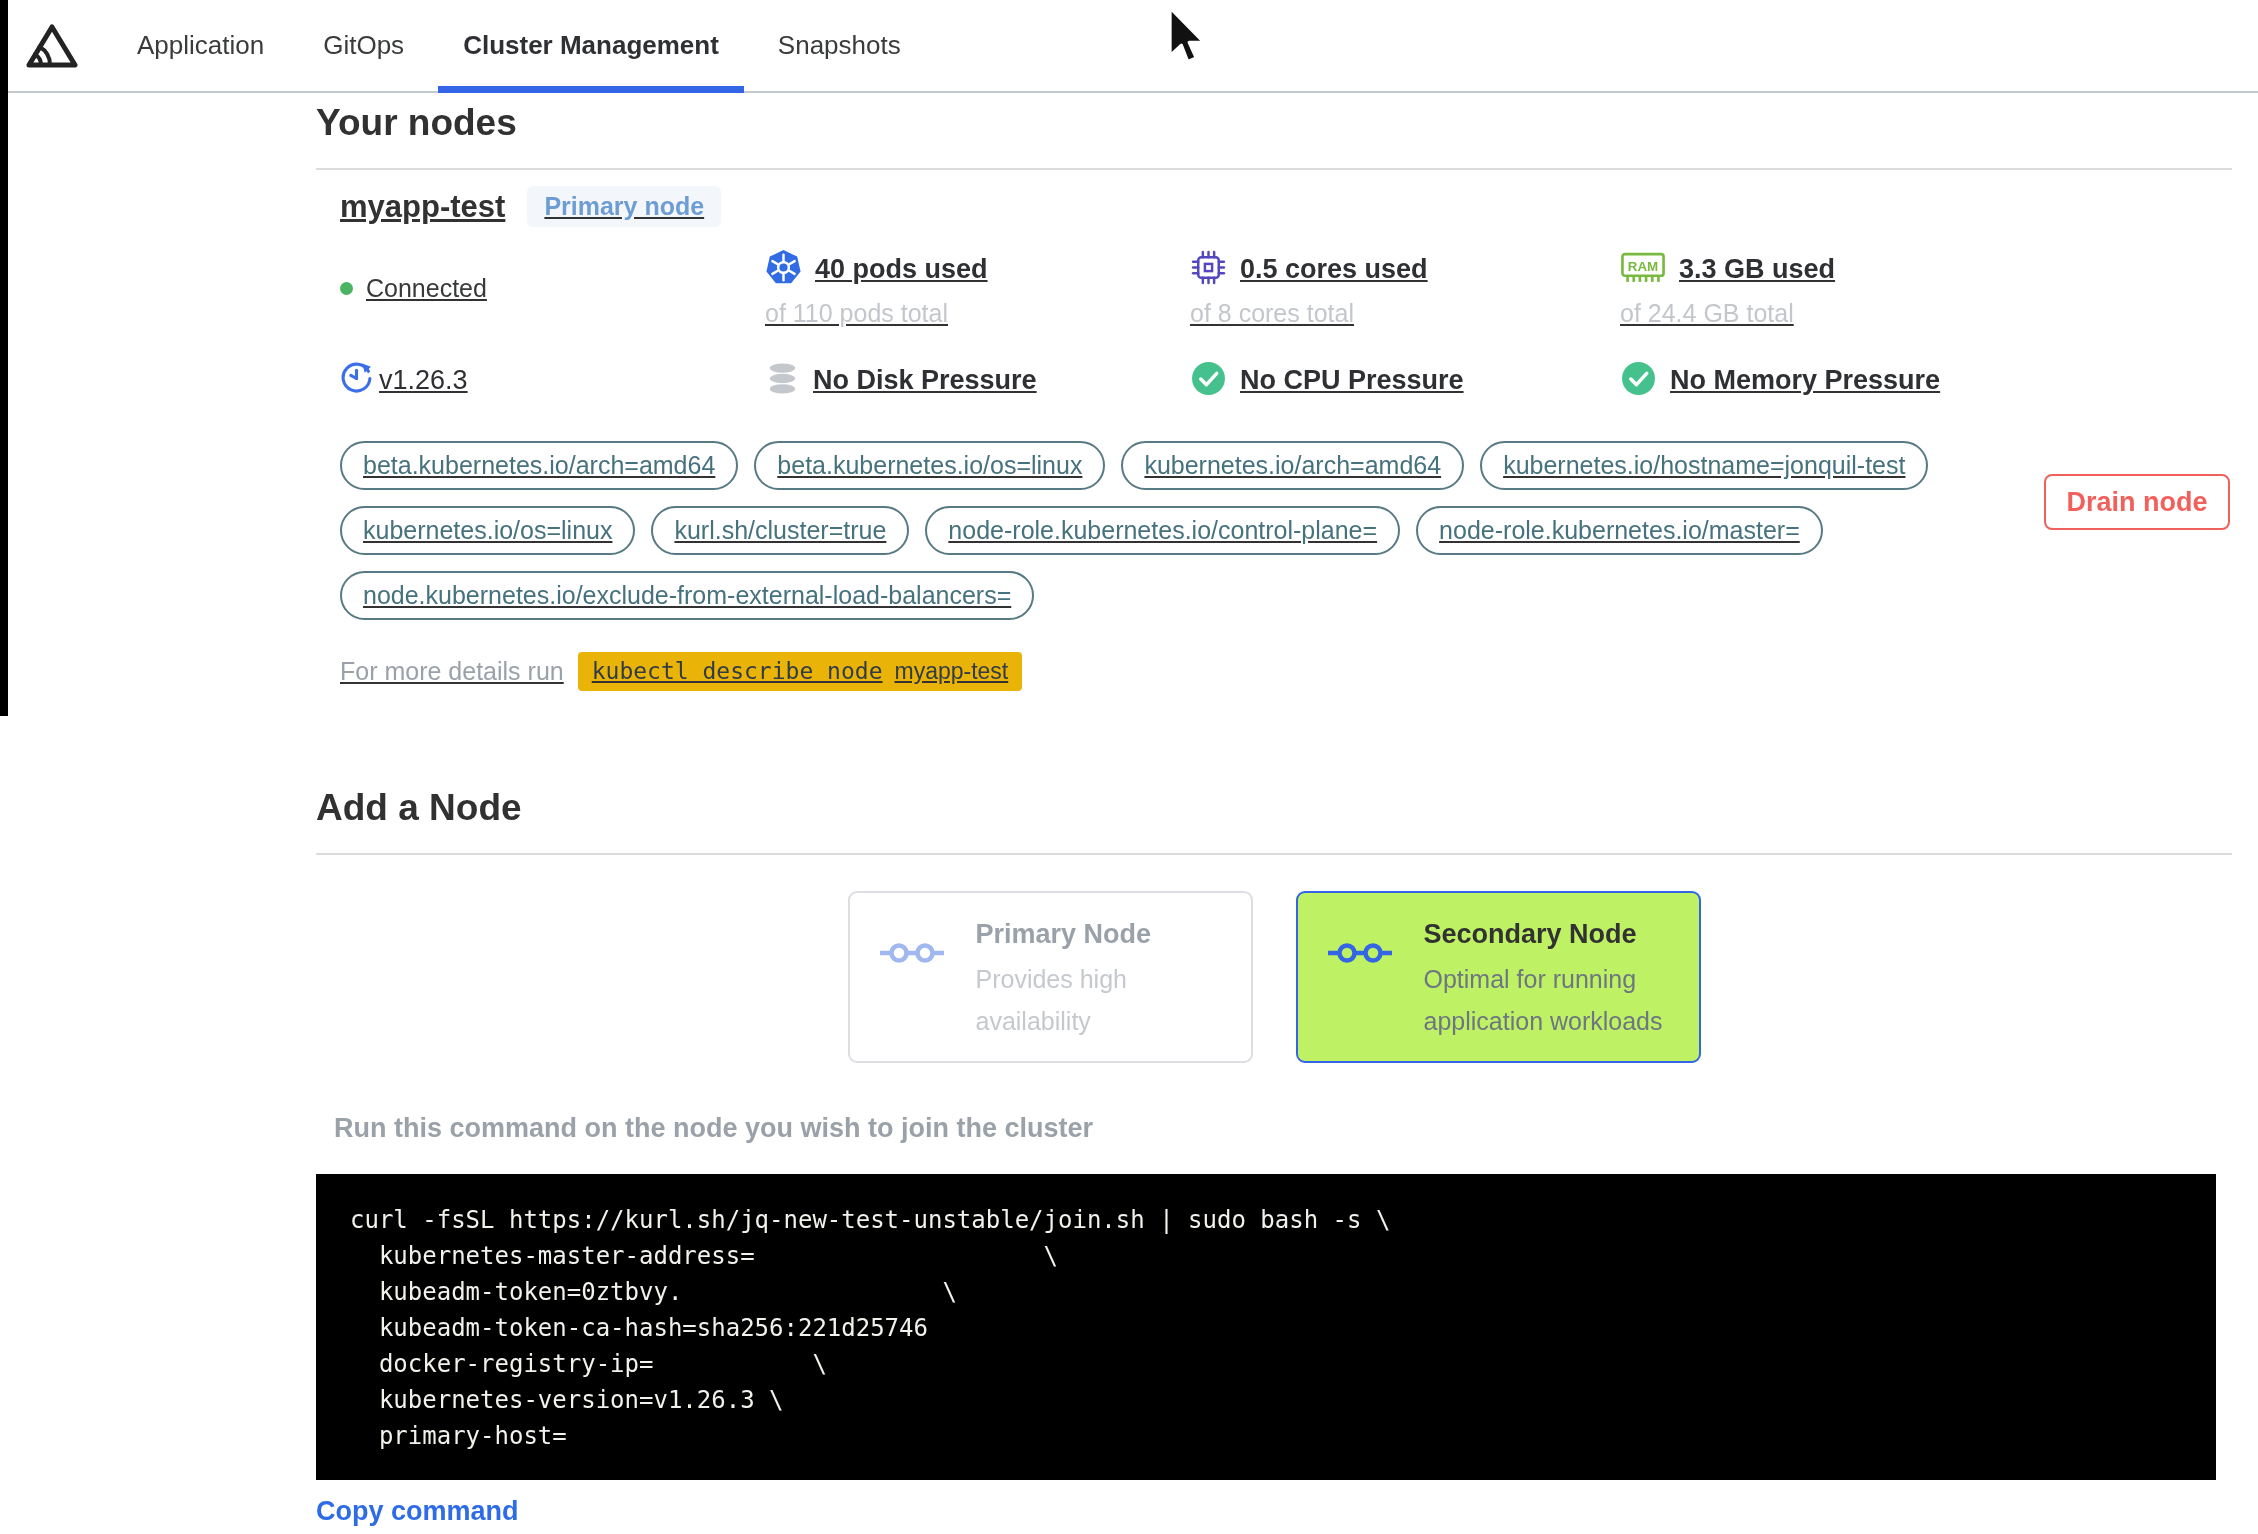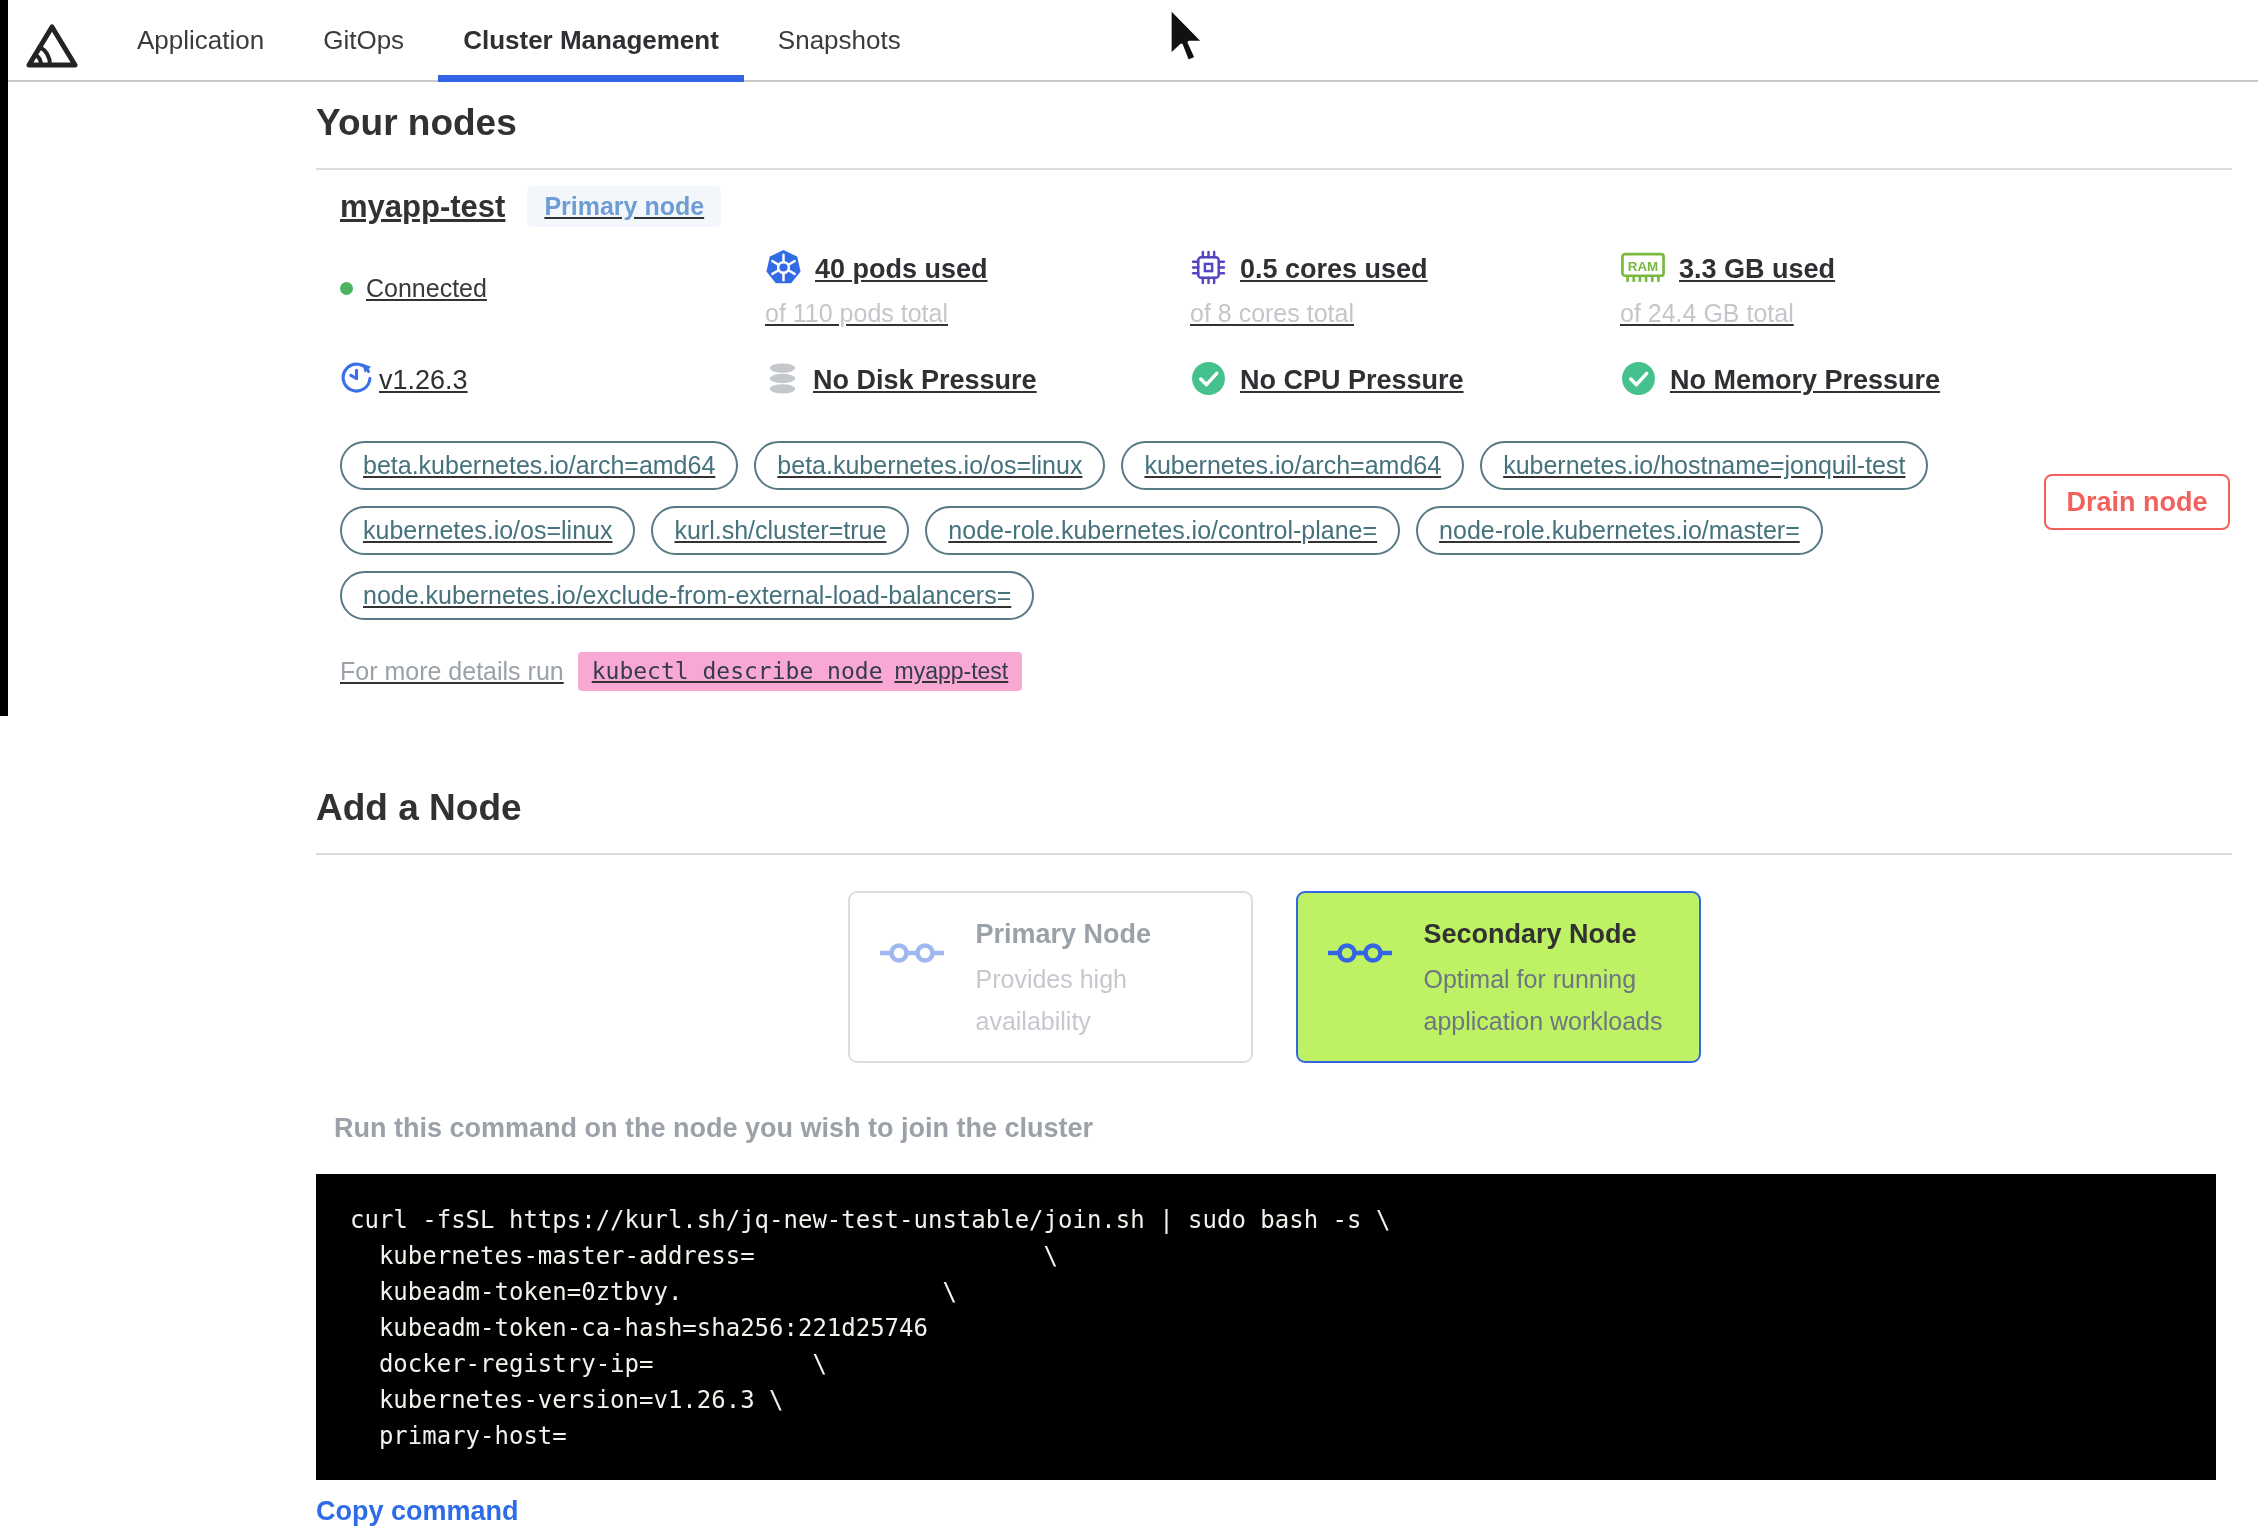--- a/index.html
+++ b/index.html
@@ -4,21 +4,21 @@
 <style>
   * { margin:0; padding:0; box-sizing:border-box; }
   html,body { width:2258px; height:1534px; background:#ffffff; overflow:hidden;
               font-family:"Liberation Sans", sans-serif; color:#323232; }
   body { position:relative; }
 
   
   .left-strip { position:absolute; left:0; top:0; width:8px; height:716px; background:#000; z-index:50; }
 
   
-  .nav { position:absolute; top:0; left:0; right:0; height:82px; background:#fff;
+  .nav { position:absolute; top:0; left:0; right:0; height:93px; background:#fff;
          border-bottom:2px solid #c6c9cc; display:flex; align-items:stretch; }
   .logo { position:absolute; left:26px; top:22px; width:52px; height:48px; }
   .tabs { display:flex; margin-left:112px; height:100%; }
   .tab { position:relative; display:flex; align-items:center; padding:0 25px; margin-right:9px;
          font-size:26px; font-weight:500; color:#3a3b3c; cursor:pointer; white-space:nowrap; }
   .tab.active { font-weight:700; color:#2f3033; }
   .tab.active::after { content:""; position:absolute; left:0; right:0; bottom:-2px; height:7px; background:#3365e6; }
 
   
   .content { padding:102px 26px 0 316px; }
@@ -43,21 +43,21 @@
   .drain { position:absolute; top:474px; right:28px; width:186px; height:56px; background:#fff;
            border:2px solid #f2605c; border-radius:8px; color:#f2605c; font-size:27px; font-weight:700;
            font-family:"Liberation Sans", sans-serif; cursor:pointer; }
 
   .labels { display:flex; flex-wrap:wrap; gap:16px 16px; margin-top:40px; max-width:1590px; }
   .pill { border:2px solid #587a84; color:#46727e; border-radius:26px; padding:8px 21px;
           font-size:25px; font-weight:500; white-space:nowrap; }
 
   .details { display:flex; align-items:center; gap:14px; margin-top:32px; }
   .details-prefix { font-size:25px; color:#9aa1a8; }
-  .chip { background:#f9a8d4; border-radius:4px; padding:6px 14px; display:inline-flex; align-items:baseline; gap:12px; }
+  .chip { background:#eab308; border-radius:4px; padding:6px 14px; display:inline-flex; align-items:baseline; gap:12px; }
   .chip code { font-family:"DejaVu Sans Mono","Liberation Mono",monospace; font-size:23px; color:#323c46; }
   .chip-node { font-size:23px; color:#323c46; }
 
   .add-node { margin-top:96px; }
   .cards { display:flex; justify-content:center; gap:43px; margin-top:36px; }
   .card { width:405px; height:172px; border-radius:9px; background:#fff; border:2px solid #dcdee2;
           display:flex; padding:26px 30px; cursor:pointer; }
   .card .node-link-icon { margin-top:18px; margin-right:32px; flex:none; color:#a0b7ef; }
   .card-title { font-size:27px; font-weight:600; color:#9aa1a9; }
   .card-desc { font-size:25px; color:#c5c9ce; line-height:42px; margin-top:8px; }

